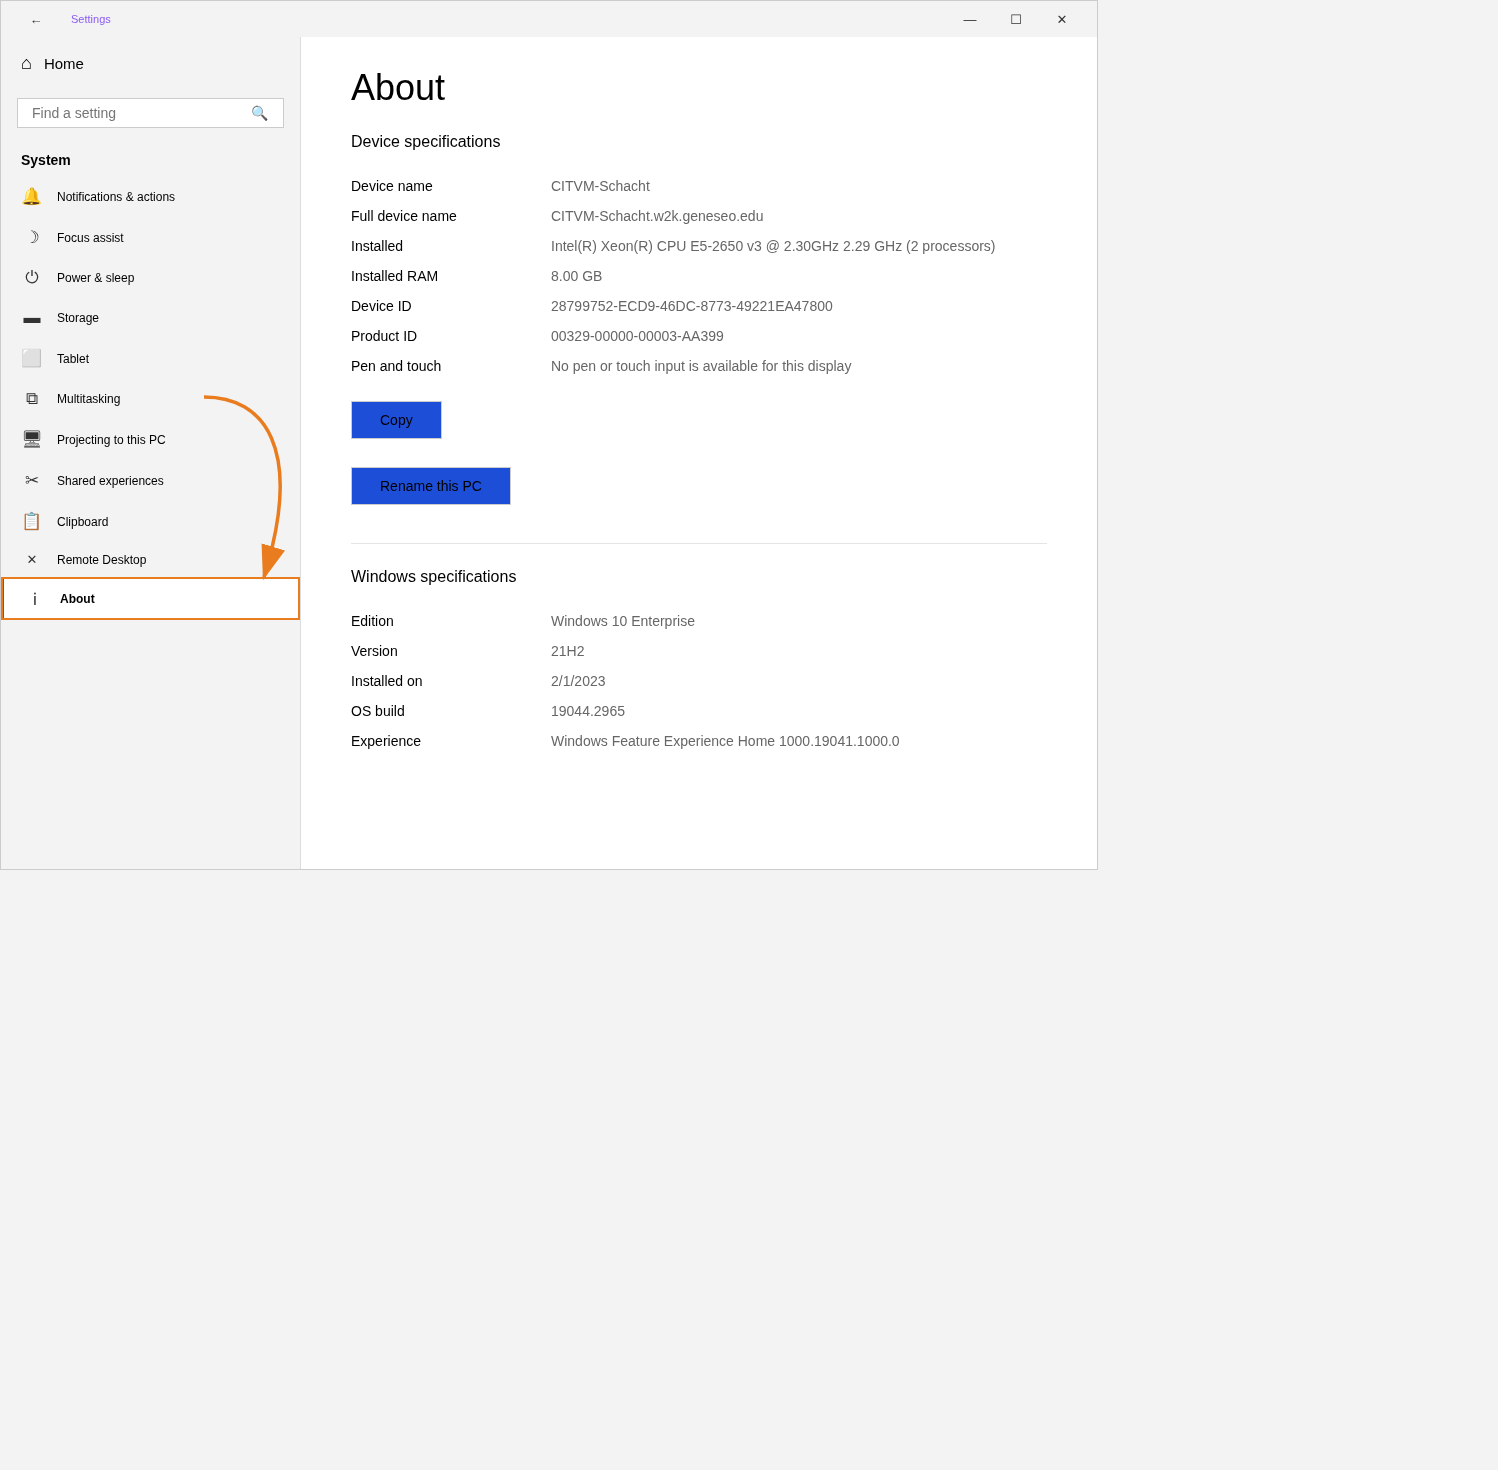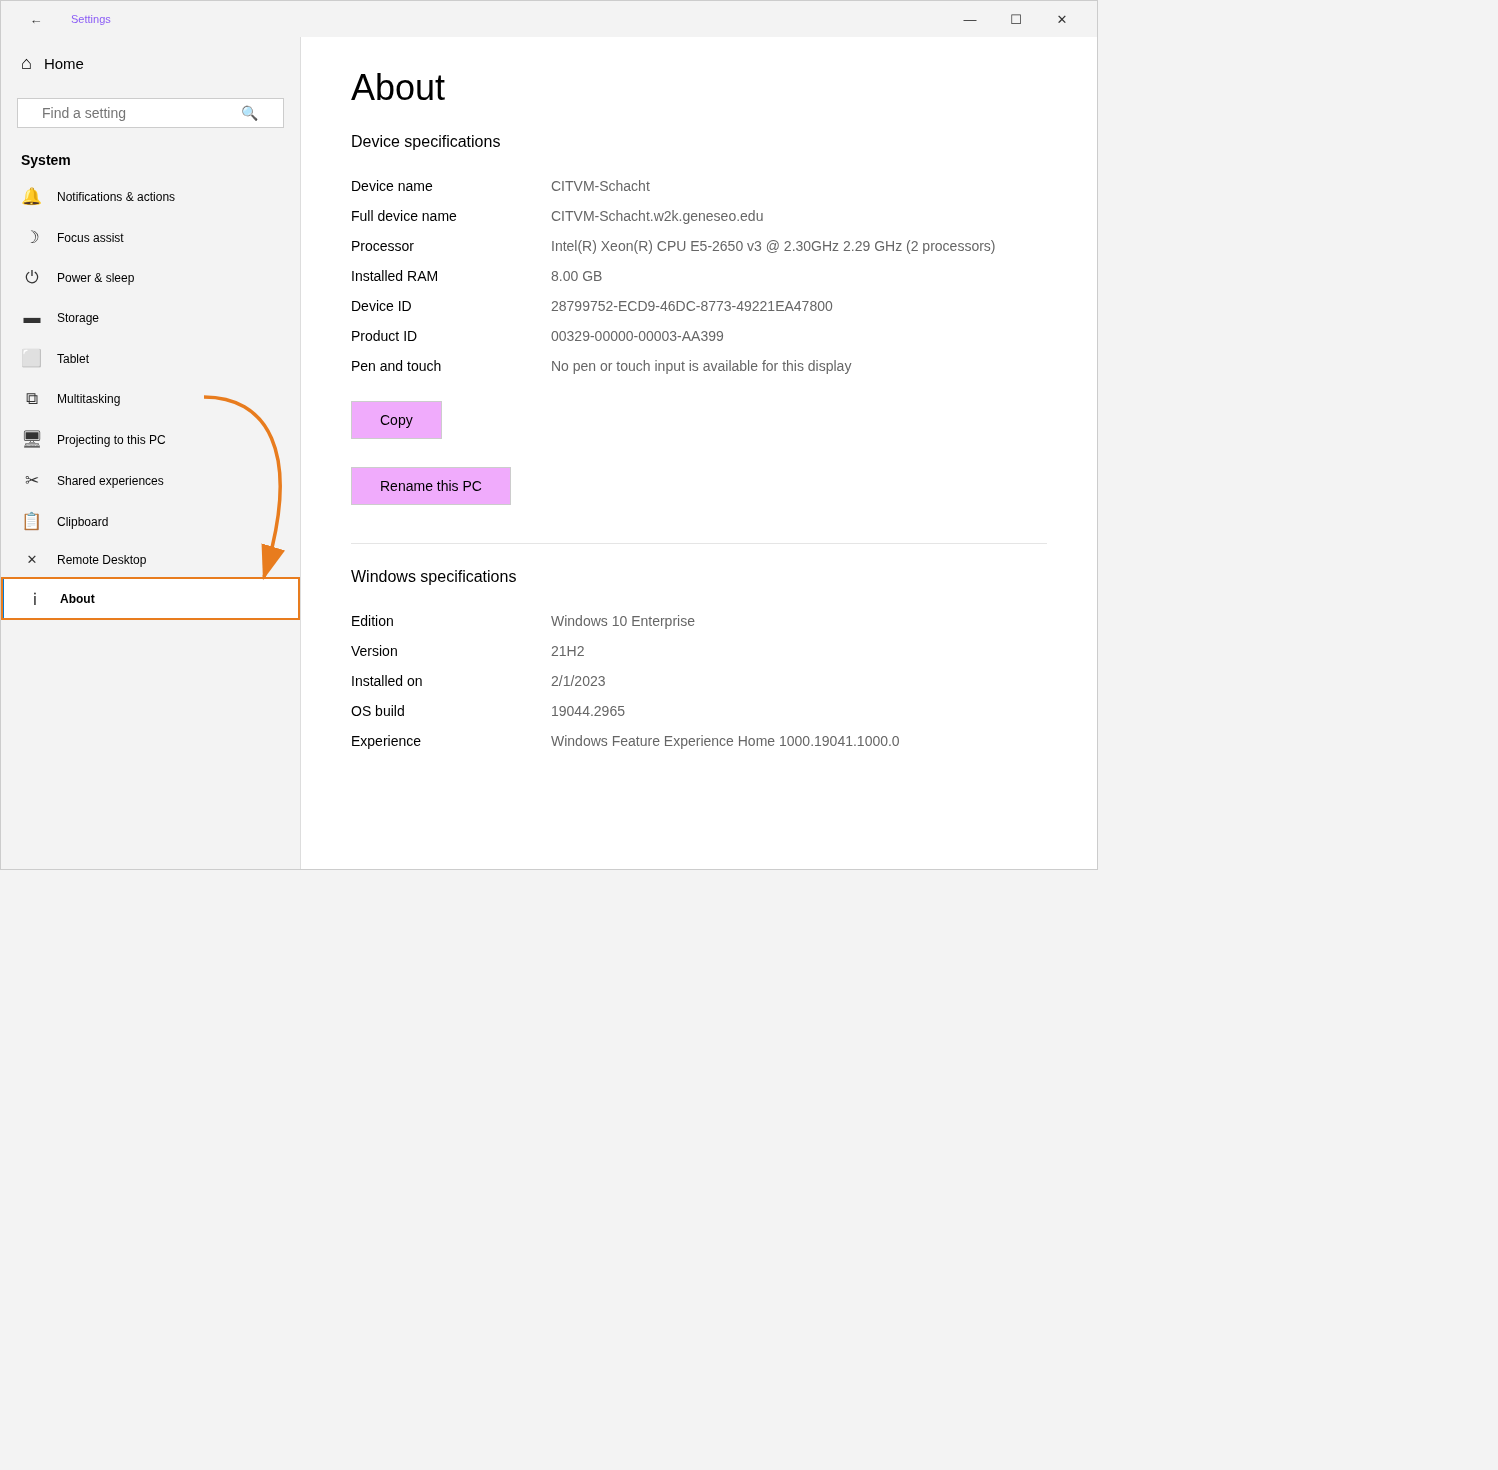--- a/index.html
+++ b/index.html
@@ -78,21 +78,21 @@
     }
     .sidebar-home-icon { font-size: 18px; }
     .sidebar-home-label { font-size: 15px; color: #000; }
 
     .sidebar-search {
       margin: 8px 16px 16px 16px;
       display: flex;
       align-items: center;
       background: #fff;
       border: 1px solid #ccc;
-      padding: 6px 24px;
+      padding: 6px 14px;
       gap: 12px;
     }
     .sidebar-search input {
       border: none;
       outline: none;
       font-size: 14px;
       flex: 1;
       background: transparent;
       color: #555;
     }
@@ -167,21 +167,21 @@
       color: #000;
       font-weight: 400;
       padding-right: 20px;
     }
     .spec-table tr td:last-child {
       color: #666;
     }
 
     .action-btn {
       display: inline-block;
-      background: #f0abfc;
+      background: #1d4ed8;
       border: 1px solid #ccc;
       padding: 10px 28px;
       font-size: 14px;
       cursor: pointer;
       margin-bottom: 14px;
       color: #000;
     }
 
     .divider {
       height: 1px;
@@ -302,21 +302,21 @@
       <tbody>
         <tr>
           <td>Device name</td>
           <td>CITVM-Schacht</td>
         </tr>
         <tr>
           <td>Full device name</td>
           <td>CITVM-Schacht.w2k.geneseo.edu</td>
         </tr>
         <tr>
-          <td>Processor</td>
+          <td>Installed</td>
           <td>Intel(R) Xeon(R) CPU E5-2650 v3 @ 2.30GHz  2.29 GHz  (2 processors)</td>
         </tr>
         <tr>
           <td>Installed RAM</td>
           <td>8.00 GB</td>
         </tr>
         <tr>
           <td>Device ID</td>
           <td>28799752-ECD9-46DC-8773-49221EA47800</td>
         </tr>

